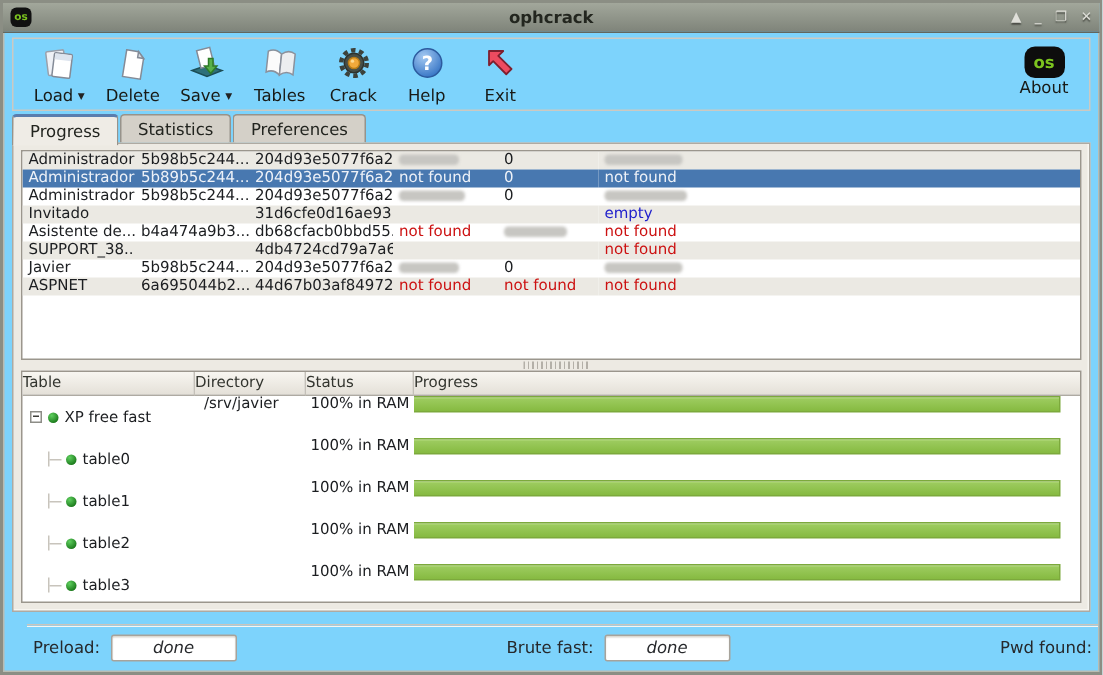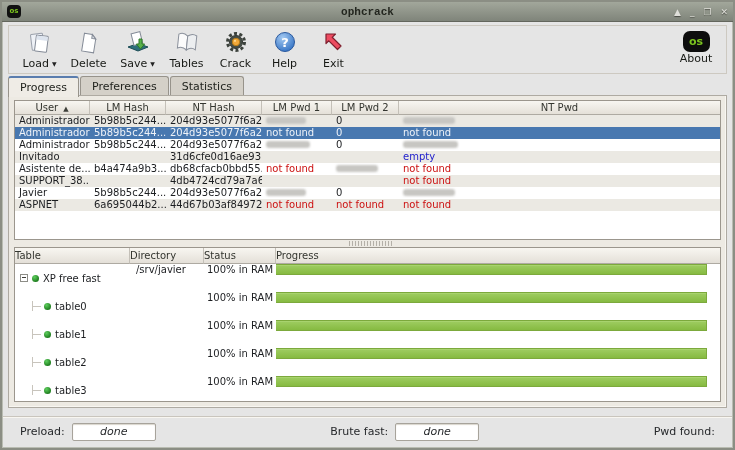--- a/index.html
+++ b/index.html
@@ -1,25 +1,25 @@
 <!DOCTYPE html>
 <html><head>
 <meta charset="utf-8">
 <style>
   html,body{margin:0;padding:0;width:735px;height:450px;overflow:hidden;
     font-family:"DejaVu Sans","Liberation Sans",sans-serif;}
   .window{position:relative;width:735px;height:450px;box-sizing:border-box;
-    background:#e5e5e5;border:2px solid #8b8e84;box-shadow:inset 0 0 0 1px #b9bcb2;}
+    background:#7dd3fc;border:2px solid #8b8e84;box-shadow:inset 0 0 0 1px #b9bcb2;}
   
   .titlebar{position:absolute;left:0;right:0;top:0;height:20px;
     background:linear-gradient(#a2a79b,#7f847a);border-bottom:1px solid #63665d;
     display:flex;align-items:center;padding:0 5px;box-sizing:border-box;}
   .tb-icon{width:14px;height:13px;background:#111;border-radius:4px;color:#7cc41f;
     font-size:7px;font-weight:bold;display:flex;align-items:center;justify-content:center;line-height:1;}
-  .tb-title{position:absolute;left:0;right:0;text-align:center;font-size:11px;font-weight:bold;color:#23261f;font-family:Liberation Mono, monospace;}
+  .tb-title{position:absolute;left:0;right:0;text-align:center;font-size:11px;font-weight:bold;color:#23261f;}
   .tb-controls{margin-left:auto;display:flex;gap:9px;z-index:2;}
   .tbc{font-size:9px;line-height:14px;color:#dfdfd9;text-shadow:0 1px 1px #4a4c45;cursor:default;}
   
   .toolbar{position:absolute;left:6px;right:6px;top:23px;height:49px;border:1px solid #cdc9c1;
     display:flex;align-items:flex-start;padding:2px 6px;box-sizing:border-box;}
   .tbtn{width:49px;display:flex;flex-direction:column;align-items:center;padding-top:1px;cursor:default;}
   .ticon{height:28px;display:flex;align-items:center;justify-content:center;}
   .tlabel{font-size:11px;color:#181a16;line-height:13px;white-space:nowrap;}
   .ddarrow{font-size:6px;color:#222;margin-left:3px;vertical-align:1px;}
   .about{margin-left:auto;width:48px;display:flex;flex-direction:column;align-items:center;padding-top:3px;}
@@ -69,23 +69,23 @@
     box-sizing:border-box;outline:1px solid #7ca93c;}
   .expander{display:inline-block;width:8px;height:8px;box-sizing:border-box;border:1px solid #8d8d87;
     background:#fff;position:relative;margin:0 3px 0 2px;flex:none;cursor:default;}
   .expander::after{content:"";position:absolute;left:1px;right:1px;top:2px;height:1px;background:#3c3c38;}
   .treespace{display:inline-block;width:14px;flex:none;}
   .tee{display:inline-block;width:9px;height:10px;border-left:1px solid #c8c4bc;position:relative;margin-right:1px;flex:none;}
   .tee::after{content:"";position:absolute;left:0;top:5px;width:8px;height:1px;background:#c8c4bc;}
   .dot{display:inline-block;width:7px;height:7px;border-radius:50%;flex:none;
     background:radial-gradient(circle at 35% 30%,#5ecf5e,#1c7a1c 75%);margin:0 4px 0 1px;}
   
-  .statusbar{position:absolute;left:1px;right:1px;bottom:2px;height:30px;
+  .statusbar{position:absolute;left:16px;right:1px;bottom:2px;height:30px;
     border-top:1px solid #c9c5bd;box-shadow:inset 0 1px 0 #f8f6f1;
-    display:flex;align-items:center;justify-content:space-between;padding:0 17px;box-sizing:border-box;}
+    display:flex;align-items:center;justify-content:space-between;padding:0 4px;box-sizing:border-box;}
   .sgroup{display:flex;align-items:center;gap:7px;}
   .slabel{font-size:11px;color:#26282b;}
   .sbox{width:82px;height:16px;line-height:16px;text-align:center;font-size:11px;color:#26282b;
     background:#fff;border:1px solid #a7a39b;border-radius:2px;box-shadow:inset 0 1px 1px #d9d5cd;font-style:italic;}
 </style>
 </head>
 <body>
 
 <div class="window">
 
@@ -186,35 +186,27 @@
       <span class="tlabel">Exit</span>
     </div>
     <div class="about">
       <span class="oslogo">os</span>
       <span class="tlabel">About</span>
     </div>
   </div>
 
   <div class="tabs">
     <div class="tab active">Progress</div>
+    <div class="tab">Statistics</div>
     <div class="tab">Preferences</div>
-    <div class="tab">Statistics</div>
   </div>
 
   <div class="frame">
 
     <div class="hashtable">
-      <div class="hgrid">
-        <div class="hhc"><span>User</span><span class="sort">▲</span></div>
-        <div class="hhc">LM Hash</div>
-        <div class="hhc">NT Hash</div>
-        <div class="hhc">LM Pwd 1</div>
-        <div class="hhc">LM Pwd 2</div>
-        <div class="hhc" style="border-right:none;">NT Pwd</div>
-      </div>
       <div id="hash-body">
           <div class="hgrid hrow alt">
             <div class="hcell">Administrador</div>
             <div class="hcell">5b98b5c244...</div>
             <div class="hcell">204d93e5077f6a2...</div>
             <div class="hcell"><span class="blob" style="width: 40px;"></span></div>
             <div class="hcell">0</div>
             <div class="hcell"><span class="blob" style="width: 52px;"></span></div>
           </div>
           <div class="hgrid hrow sel">

